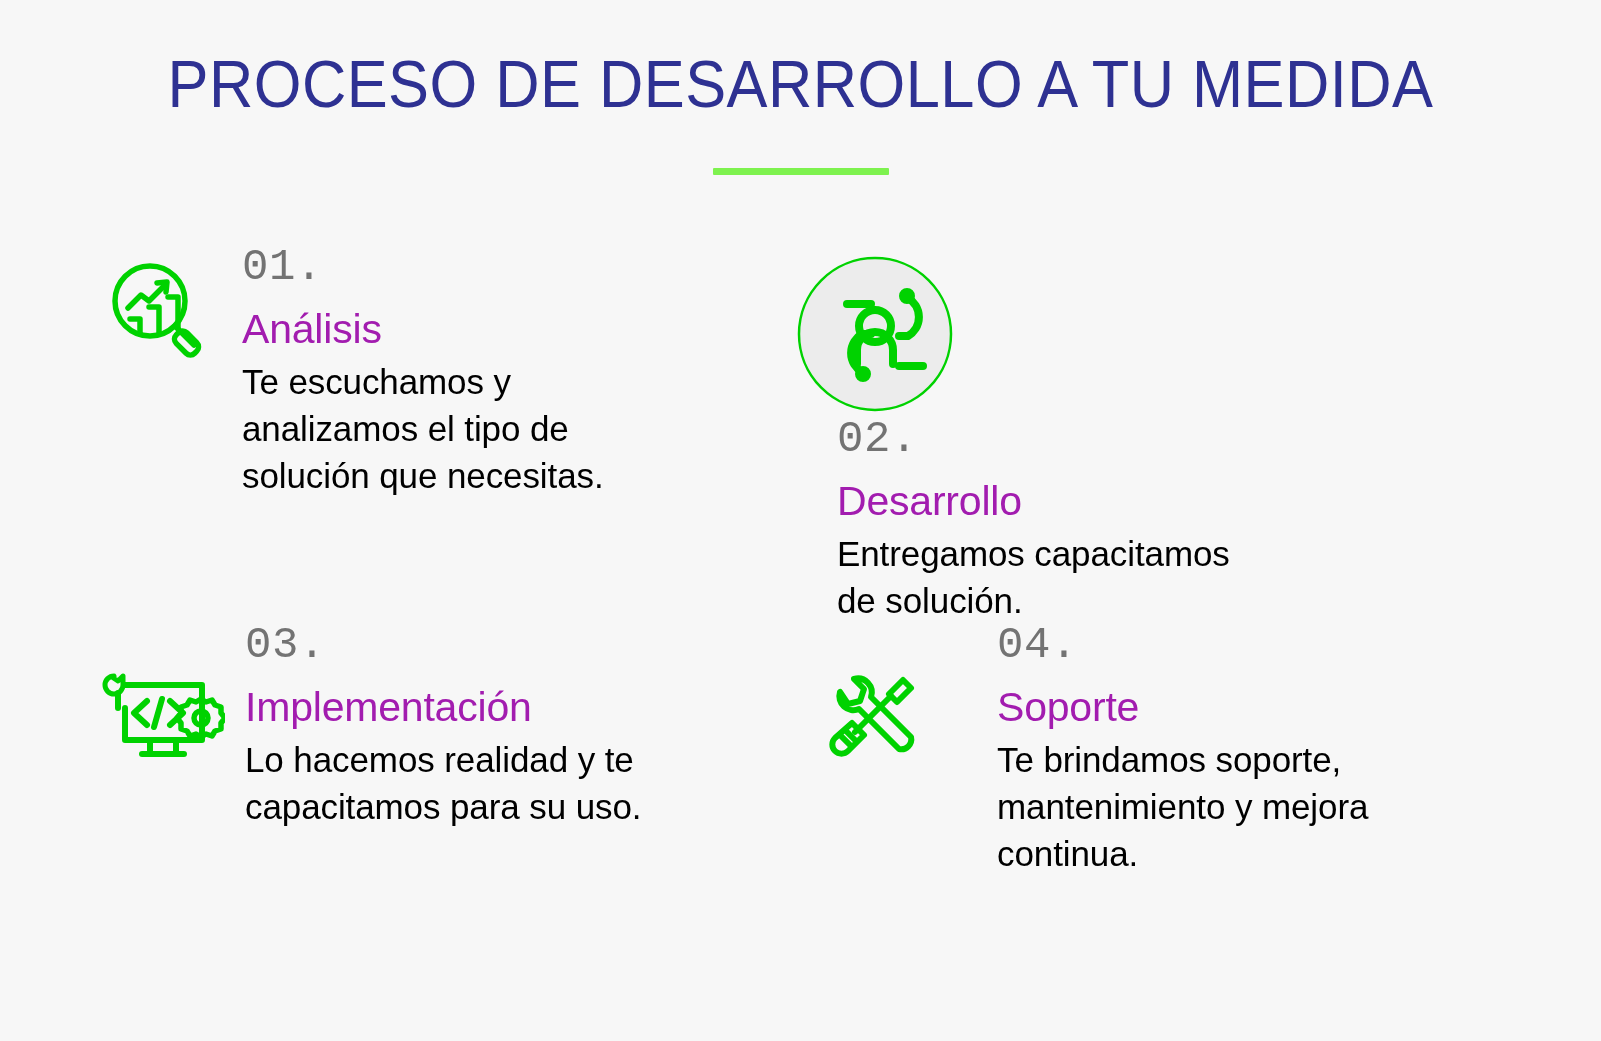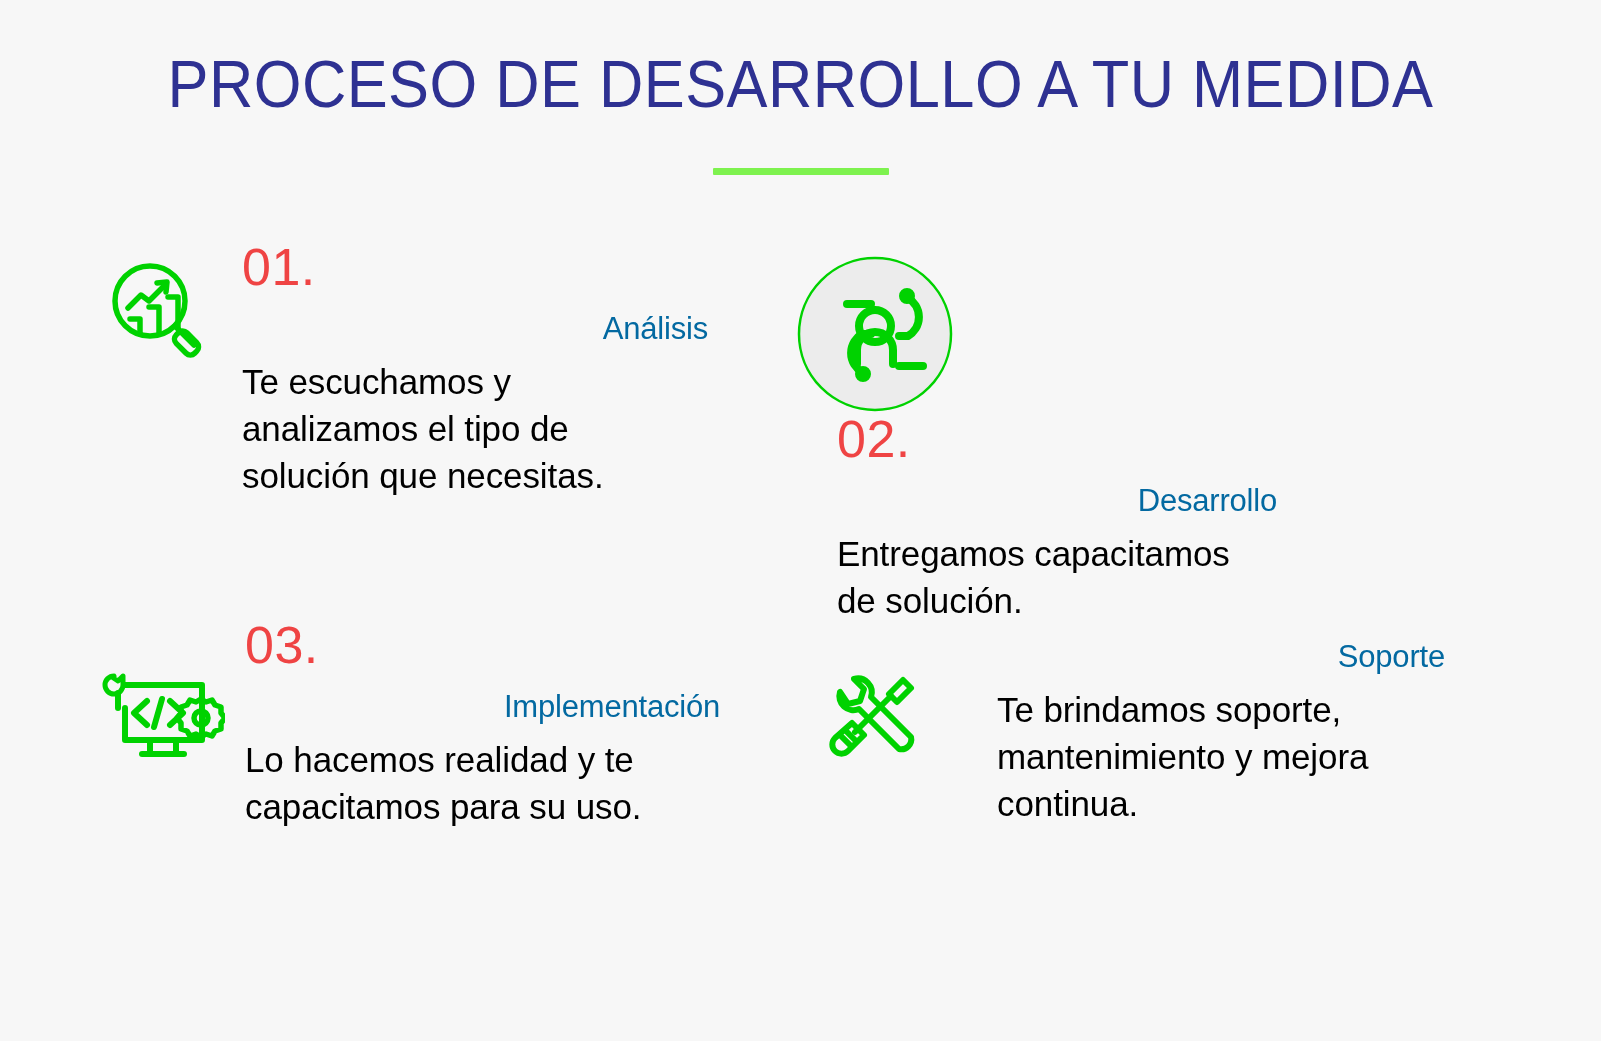--- a/index.html
+++ b/index.html
@@ -77,34 +77,34 @@
 
   .step-body {
     flex: 1 1 auto;
   }
   .step-1 .step-body { margin-left: 34px; }
   .step-2 .step-body { margin-left: 42px; }
   .step-3 .step-body { margin-left: 20px; }
   .step-4 .step-body { margin-left: 80px; }
 
   .step-number {
-    font-size: 52px;
+    font-size: 44px;
     line-height: 50px;
     font-weight: 400;
-    color: #ef4444;
+    color: #737373;
     letter-spacing: 0.5px;
+    font-family: Liberation Mono, monospace;
   }
   .step-heading {
-    font-size: 31px;
+    font-size: 41px;
     line-height: 54px;
     font-weight: 400;
-    color: #0369a1;
+    color: #a21caf;
     margin-top: 10px;
     letter-spacing: -0.2px;
-    text-align: right;
   }
   .step-desc {
     font-size: 35px;
     line-height: 47px;
     font-weight: 400;
     color: #000000;
     margin-top: 2px;
     max-width: 450px;
     letter-spacing: -0.1px;
   }
@@ -195,19 +195,20 @@
         <g fill="none" stroke="#00d200" stroke-width="6" stroke-linecap="round" stroke-linejoin="round">
           <path d="M15 22 A14 14 0 0 0 34 39 L74 79 A10 10 0 0 0 86 67 L46 27 A14 14 0 0 0 29 9 L39 19 L35 31 L23 34 Z"></path>
           <path d="M78 10 L86 18 L72 32 L64 24 Z"></path>
           <line x1="66" y1="26" x2="30" y2="62"></line>
           <path d="M27 53 L39 65 L23 81 A9 9 0 0 1 10 68 Z"></path>
           <line x1="20" y1="60" x2="31" y2="71"></line>
           <line x1="15" y1="65" x2="26" y2="76"></line>
         </g>
       </svg>
       <div class="step-body">
+        <div class="step-number">04.</div>
         <div class="step-heading">Soporte</div>
         <div class="step-desc">Te brindamos soporte, mantenimiento y mejora continua.</div>
       </div>
     </div>
 
   </div>
 </div>
 
 </body></html>

